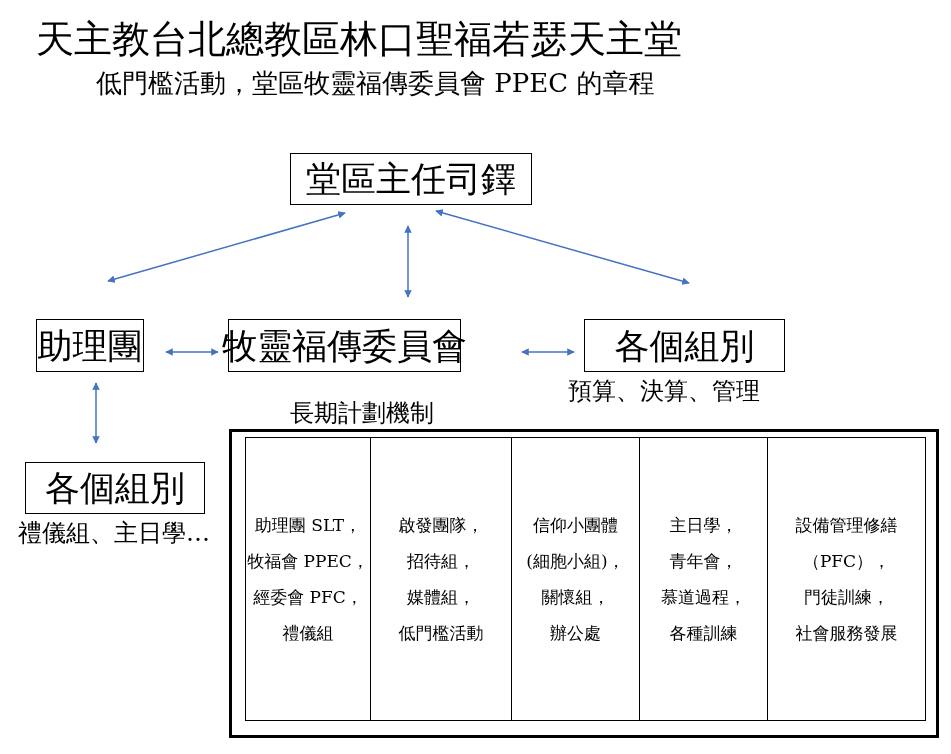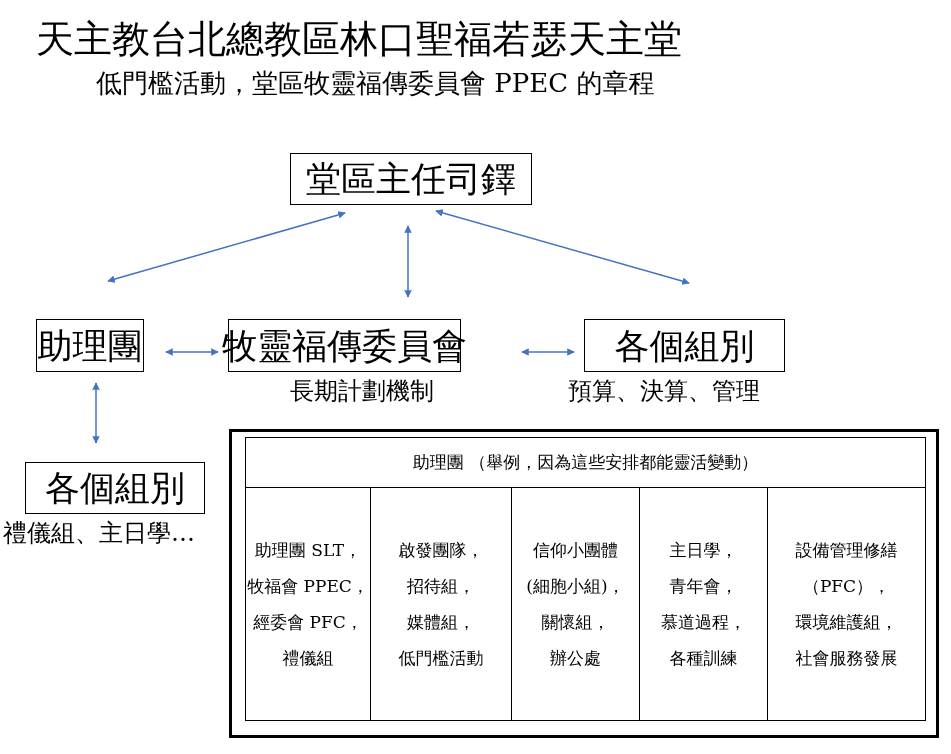--- a/index.html
+++ b/index.html
@@ -57,46 +57,43 @@
   <span>堂區主任司鐸</span>
 </div>
 
 <div class="node" style="left:36px; top:319px; width:108px; height:53px;">
   <span>助理團</span>
 </div>
 
 <div class="node" style="left:228px; top:319px; width:233px; height:53px;">
   <span>牧靈福傳委員會</span>
 </div>
-<div class="caption" style="left:290px; top:376px;text-align:right;">長期計劃機制</div>
+<div class="caption" style="left:290px; top:398px;text-align:right;">長期計劃機制</div>
 
 <div class="node" style="left:584px; top:319px; width:201px; height:53px;">
   <span>各個組別</span>
 </div>
 <div class="caption" style="left:568px; top:376px;">預算、決算、管理</div>
 
 <div class="node" style="left:25px; top:462px; width:180px; height:52px;">
   <span>各個組別</span>
 </div>
-<div class="caption" style="left:3px; top:518px;">禮儀組、主日學…</div>
+<div class="caption" style="left:18px; top:518px;">禮儀組、主日學…</div>
 
 <div class="outer-box"></div>
 
 <table class="grid">
   <colgroup>
     <col style="width:125px">
       <col style="width:141px">
       <col style="width:128px">
       <col style="width:128px">
       <col style="width:158px">
   </colgroup>
   <tbody>
-      <tr class="hdr-row">
-    <td colspan="5">助理團 （舉例，因為這些安排都能靈活變動）</td>
-  </tr>
   <tr class="body-row">
     <td>
       <div>助理團 SLT，</div>
       <div>牧福會 PPEC，</div>
       <div>經委會 PFC，</div>
       <div>禮儀組</div>
     </td>
     <td>
       <div>啟發團隊，</div>
       <div>招待組，</div>
@@ -111,18 +108,18 @@
     </td>
     <td>
       <div>主日學，</div>
       <div>青年會，</div>
       <div>慕道過程，</div>
       <div>各種訓練</div>
     </td>
     <td>
       <div>設備管理修繕</div>
       <div>（PFC），</div>
-      <div>環境維護組，</div>
+      <div>門徒訓練，</div>
       <div>社會服務發展</div>
     </td>
   </tr>
 </tbody>
   </table>
 
 </body></html>

